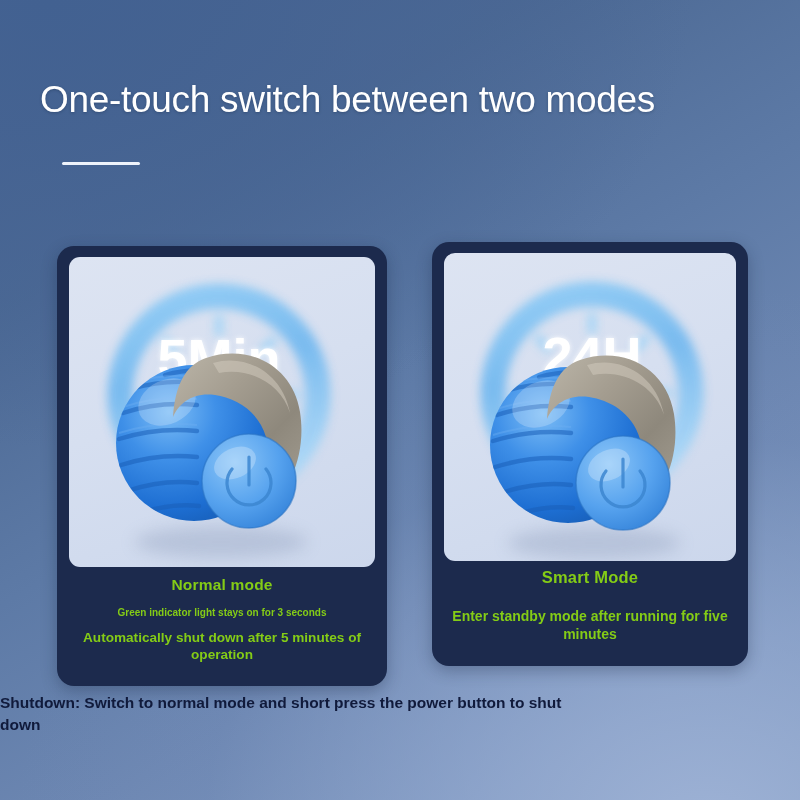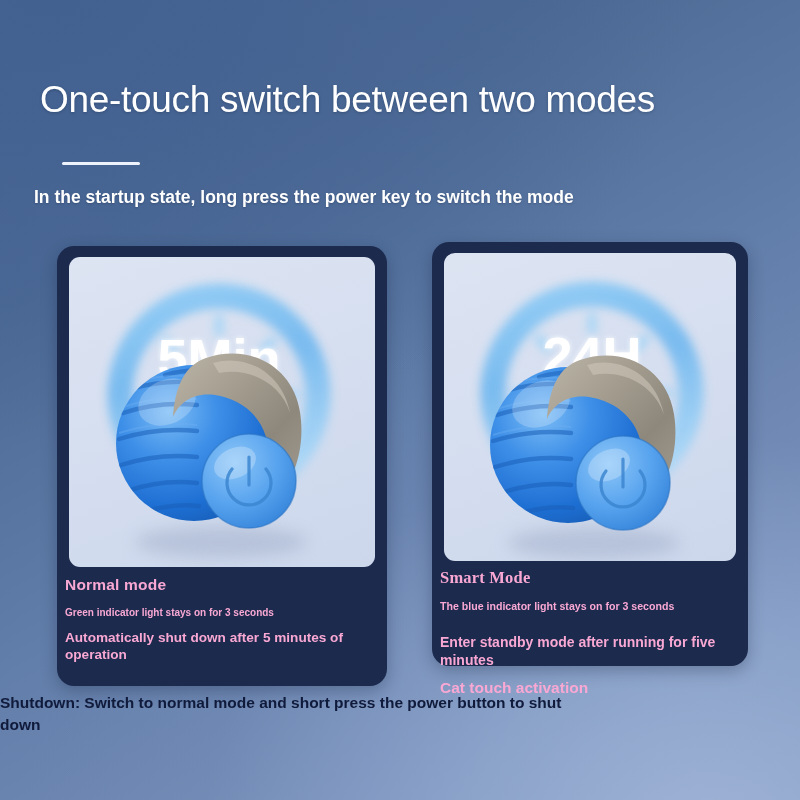--- a/index.html
+++ b/index.html
@@ -78,32 +78,33 @@
   #card-right .photo { height: 308px; }
 
   .photo-stage { position: absolute; inset: 0; }
   .photo-stage svg { display: block; width: 100%; height: 100%; }
 
   
   .caption {
     position: absolute;
     left: 8px;
     right: 8px;
-    color: #f9a8d4;
+    text-align: center;
+    color: #84cc16;
   }
   #card-left  .caption { top: 330px; }
   #card-right .caption { top: 326px; }
 
   .mode-title {
     font-size: 15.5px;
     font-weight: bold;
     letter-spacing: 0.2px;
     margin-bottom: 13px;
   }
-  #card-right .mode-title { font-size: 16.5px; margin-bottom: 12px; font-family: Liberation Serif, serif; }
+  #card-right .mode-title { font-size: 16.5px; margin-bottom: 12px; }
 
   .mode-line { font-weight: bold; line-height: 1.26; }
   .ln-a { font-size: 10px; }
   .ln-b { font-size: 13.6px; margin-top: 9px; }
 
   #card-right .ln-a { font-size: 10.6px; }
   #card-right .ln-b { font-size: 14px; margin-top: 21px; }
   #card-right .ln-c { font-size: 15.5px; margin-top: 8px; }
 
   
@@ -119,21 +120,20 @@
     color: #101a3b;
   }
 </style>
 </head>
 <body>
 
 <div id="poster">
 
   <div class="headline">One-touch switch between two modes</div>
   <div class="rule"></div>
-  <div class="subhead">In the startup state, long press the power key to switch the mode</div>
 
   <div class="card" id="card-left">
     <div class="photo">
       <div class="photo-stage">
         <svg viewBox="0 0 306 310" preserveAspectRatio="xMidYMid slice" aria-hidden="true">
           <defs>
             <linearGradient id="ringGradL" x1="0" y1="0" x2="0.25" y2="1">
               <stop offset="0%" stop-color="#8ecbf5"></stop>
               <stop offset="45%" stop-color="#72b8ef"></stop>
               <stop offset="100%" stop-color="#a8d6f6"></stop>
@@ -323,21 +323,19 @@
           <g stroke="#3c86d0" stroke-width="3.2" fill="none" stroke-linecap="round" opacity="0.85">
             <path d="M162 218 a22 22 0 1 0 34 0"></path>
             <line x1="179" y1="206" x2="179" y2="234"></line>
           </g>
         </svg>
       </div>
     </div>
 
     <div class="caption">
       <div class="mode-title">Smart Mode</div>
-      <div class="mode-line ln-a">The blue indicator light stays on for 3 seconds</div>
       <div class="mode-line ln-b">Enter standby mode after running for five minutes</div>
-      <div class="mode-line ln-c">Cat touch activation</div>
     </div>
   </div>
 
   <div class="footer">Shutdown: Switch to normal mode and short press the power button to shut down</div>
 
 </div>
 
 </body></html>

